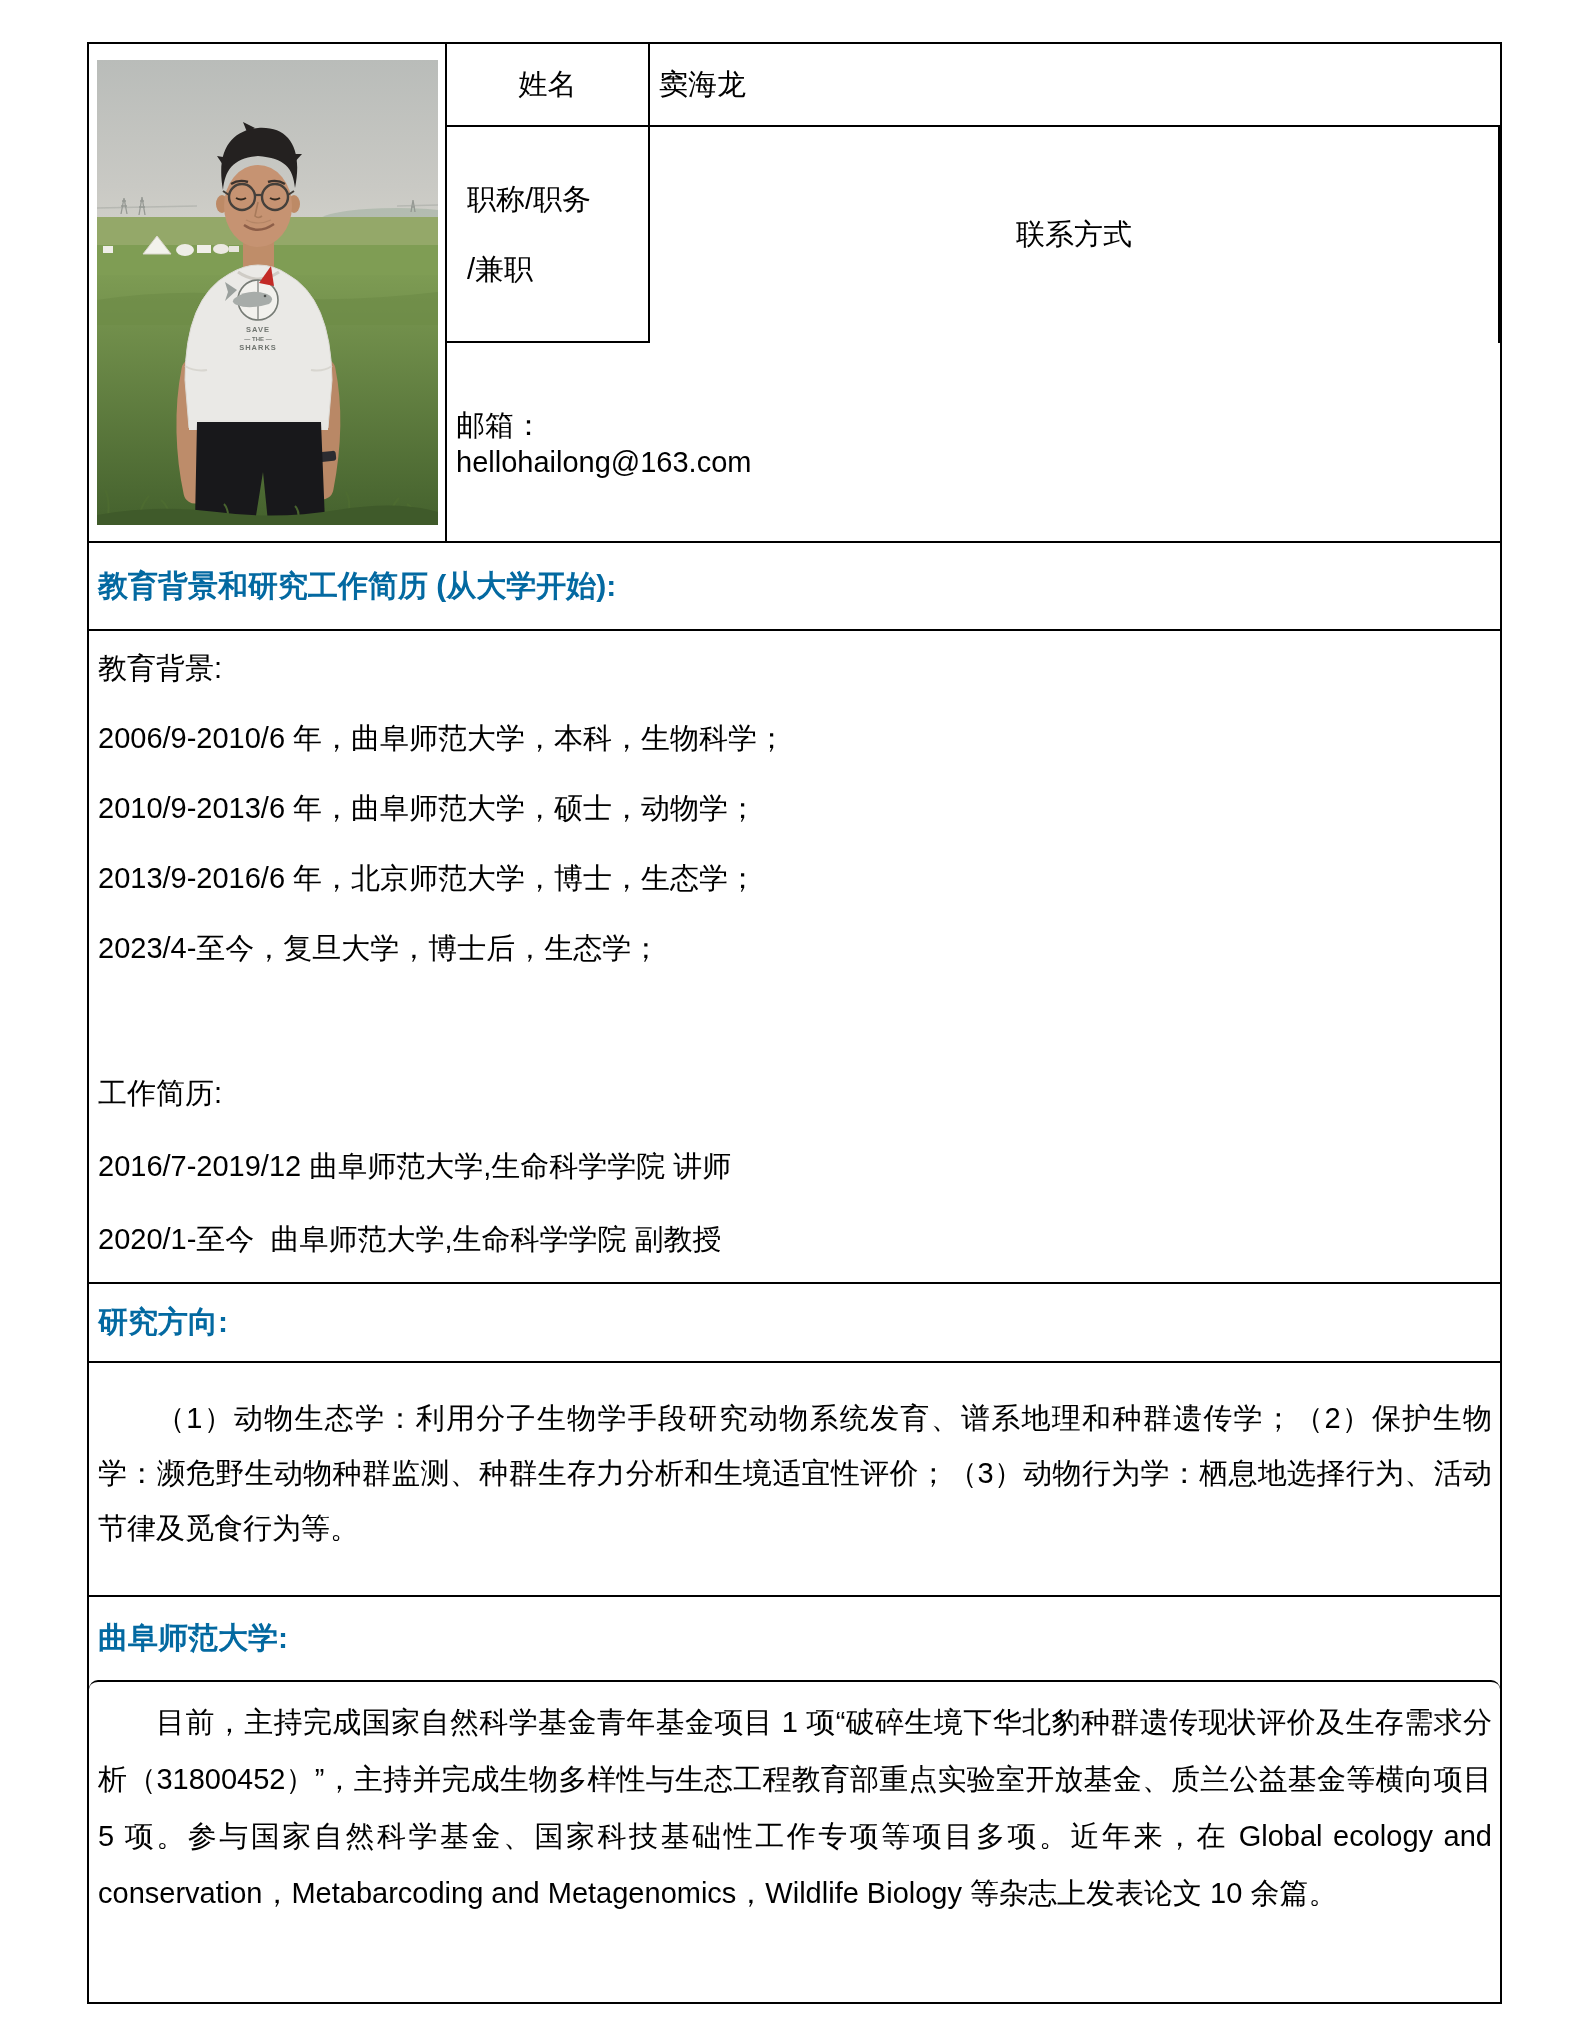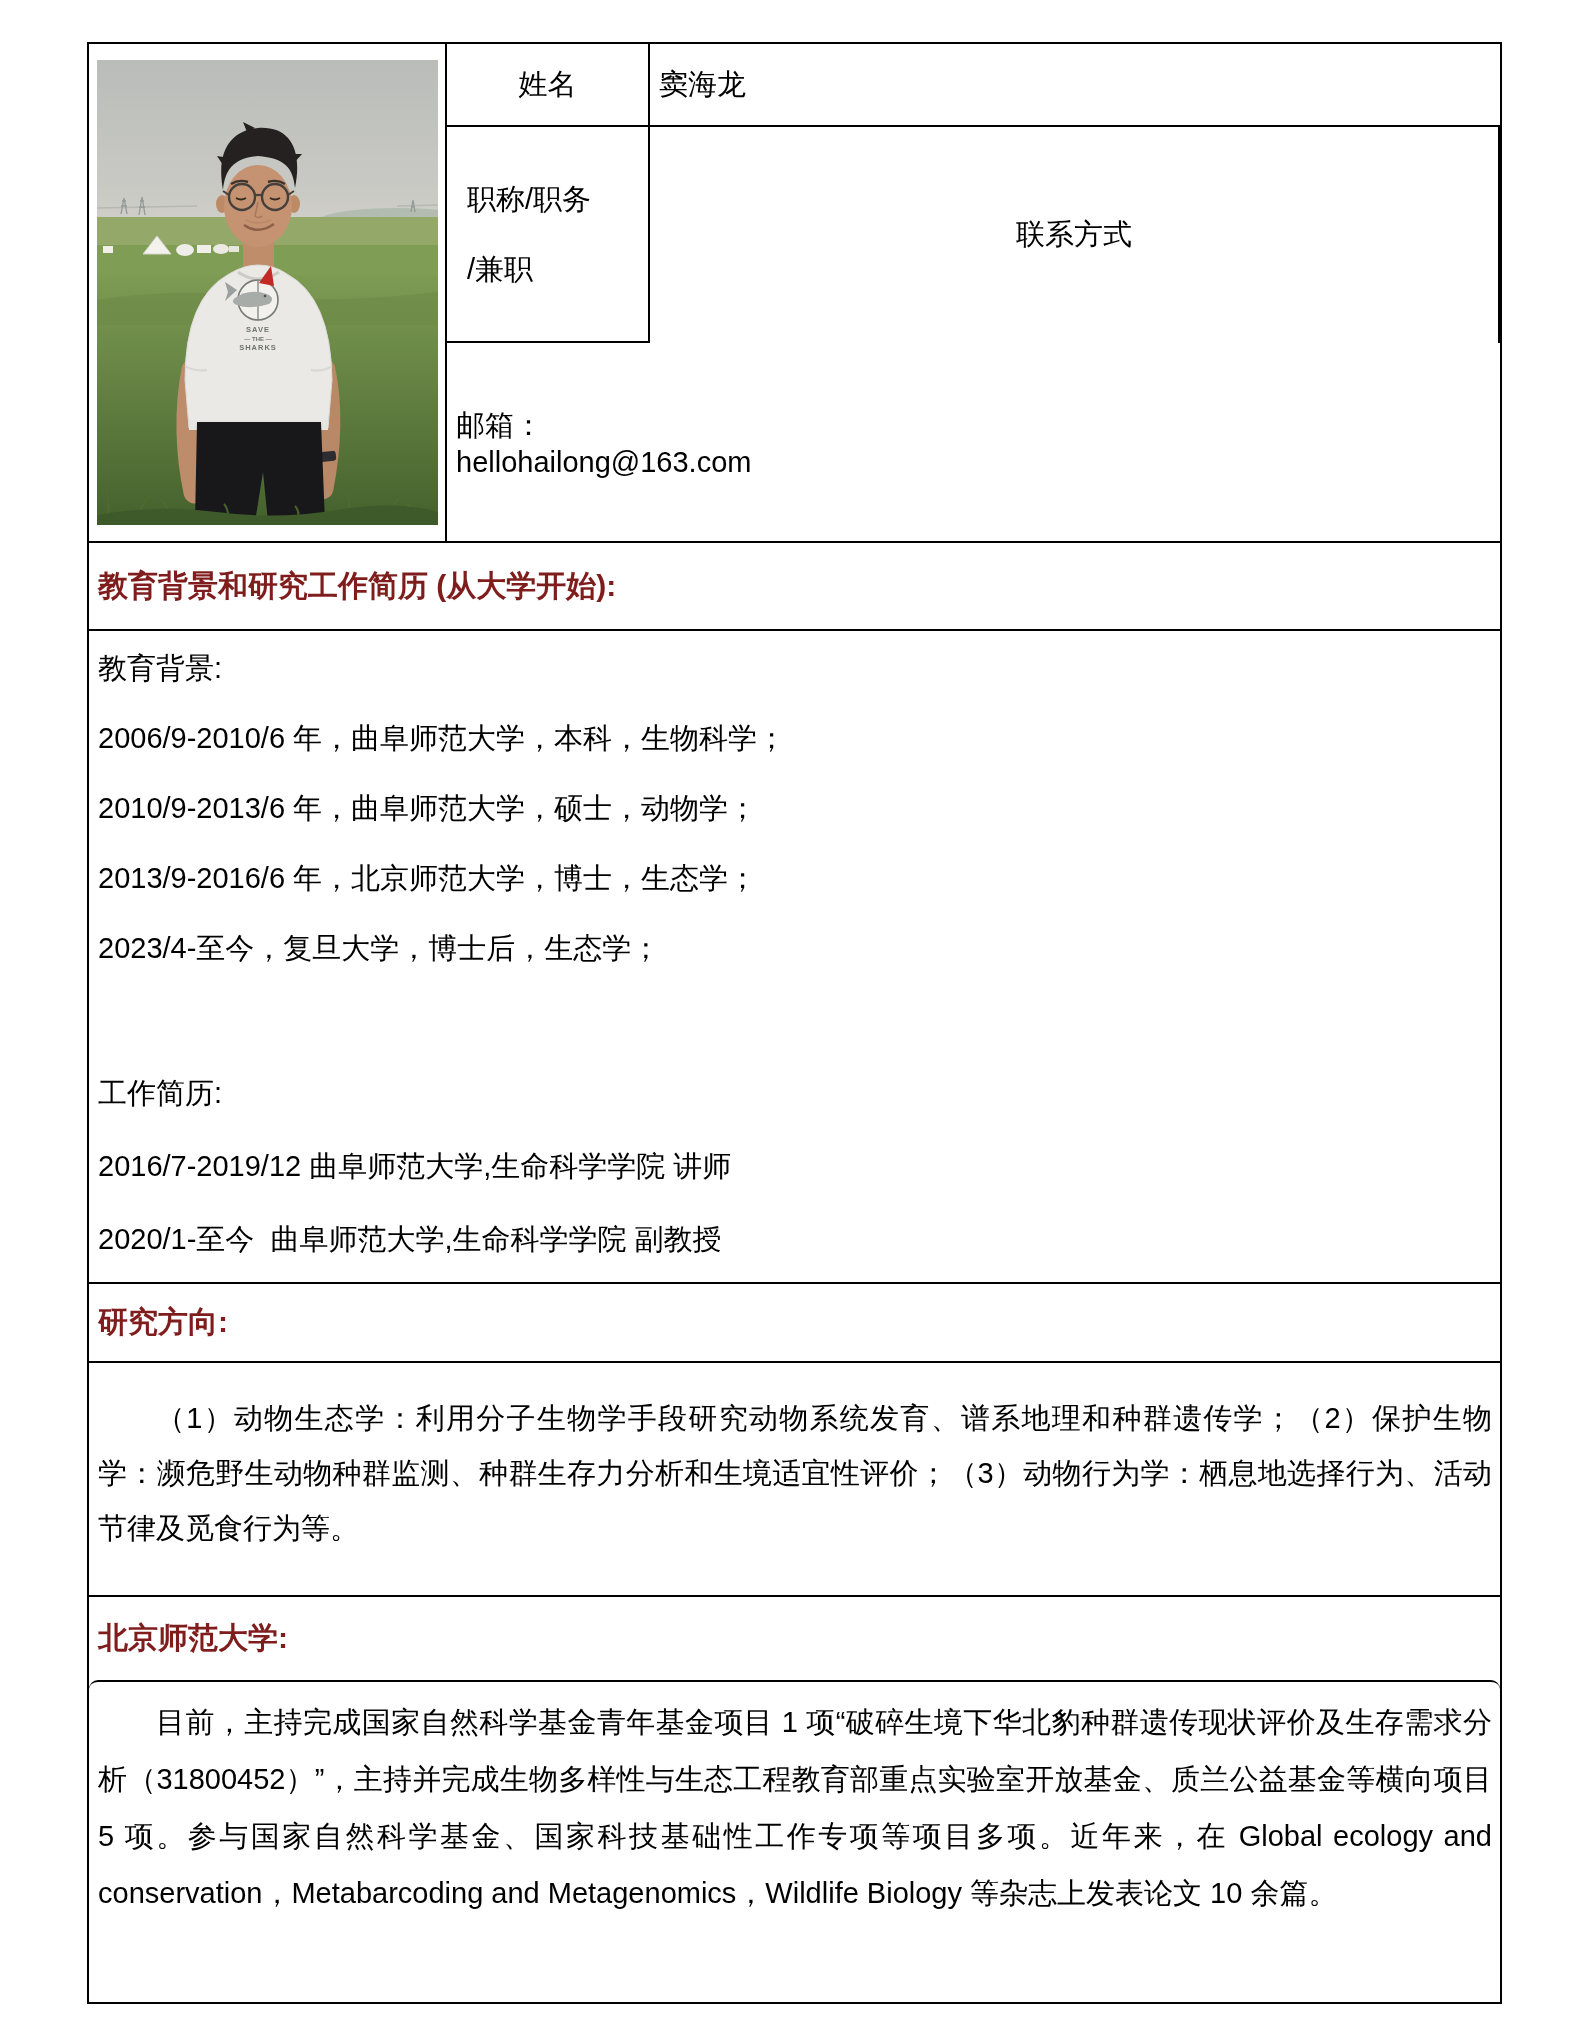--- a/index.html
+++ b/index.html
@@ -33,21 +33,21 @@
   .lbl { border-right:2px solid #000; font-size:29px; }
   .bb  { border-bottom:2px solid #000; }
   .lbl-center { display:flex; align-items:center; justify-content:center; }
   .lbl-left   { display:flex; flex-direction:column; justify-content:center;
                 padding-left:20px; line-height:70px; }
   .val { display:flex; align-items:center; padding-left:9px; font-size:29px; }
   
   .sec { border-top:2px solid #000; flex:0 0 auto; }
   .sec-header {
     display:flex; align-items:center; padding-left:9px;
-    color:#7f1d1d; font-weight:bold; font-size:30px;
+    color:#0369a1; font-weight:bold; font-size:30px;
   }
   .h1s { height:88px; } .h2s { height:79px; } .h3s { height:85px; }
   .content-edu { height:653px; padding:10px 8px 12px 9px; font-size:29px; }
   .content-edu p { margin:0; line-height:55px; white-space:pre-wrap; }
   .content-edu p.item { margin-top:15px; }
   .content-edu p.work-title { margin-top:90px; }
   .content-edu p.work-item { margin-top:18px; }
   .content-dir { height:234px; padding:28px 8px 0 9px; font-size:29px; }
   .content-dir p { margin:0; line-height:55px; text-indent:2em; text-align:justify; }
   .content-ach { height:310px; padding:12px 8px 0 9px; font-size:29px;border-radius:9px; }
@@ -212,20 +212,20 @@
 
   <div class="sec sec-header h2s">
     <span>研究方向:</span>
   </div>
 
   <div class="sec content-dir">
     <p>（1）动物生态学：利用分子生物学手段研究动物系统发育、谱系地理和种群遗传学；（2）保护生物学：濒危野生动物种群监测、种群生存力分析和生境适宜性评价；（3）动物行为学：栖息地选择行为、活动节律及觅食行为等。</p>
   </div>
 
   <div class="sec sec-header h3s">
-    <span>北京师范大学:</span>
+    <span>曲阜师范大学:</span>
   </div>
 
   <div class="sec content-ach">
     <p>目前，主持完成国家自然科学基金青年基金项目 1 项“破碎生境下华北豹种群遗传现状评价及生存需求分析（31800452）”，主持并完成生物多样性与生态工程教育部重点实验室开放基金、质兰公益基金等横向项目 5 项。参与国家自然科学基金、国家科技基础性工作专项等项目多项。近年来，在 Global ecology and conservation，Metabarcoding and Metagenomics，Wildlife Biology 等杂志上发表论文 10 余篇。</p>
   </div>
 
 </div>
 
 </body></html>

